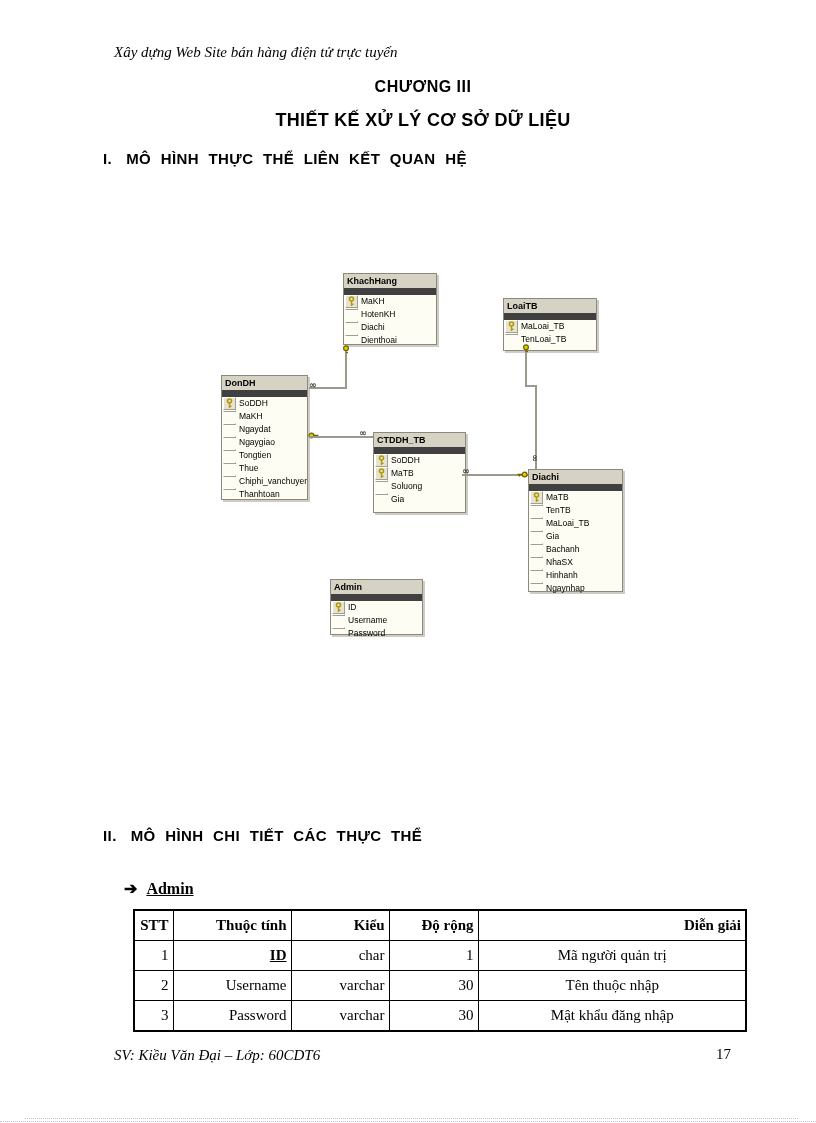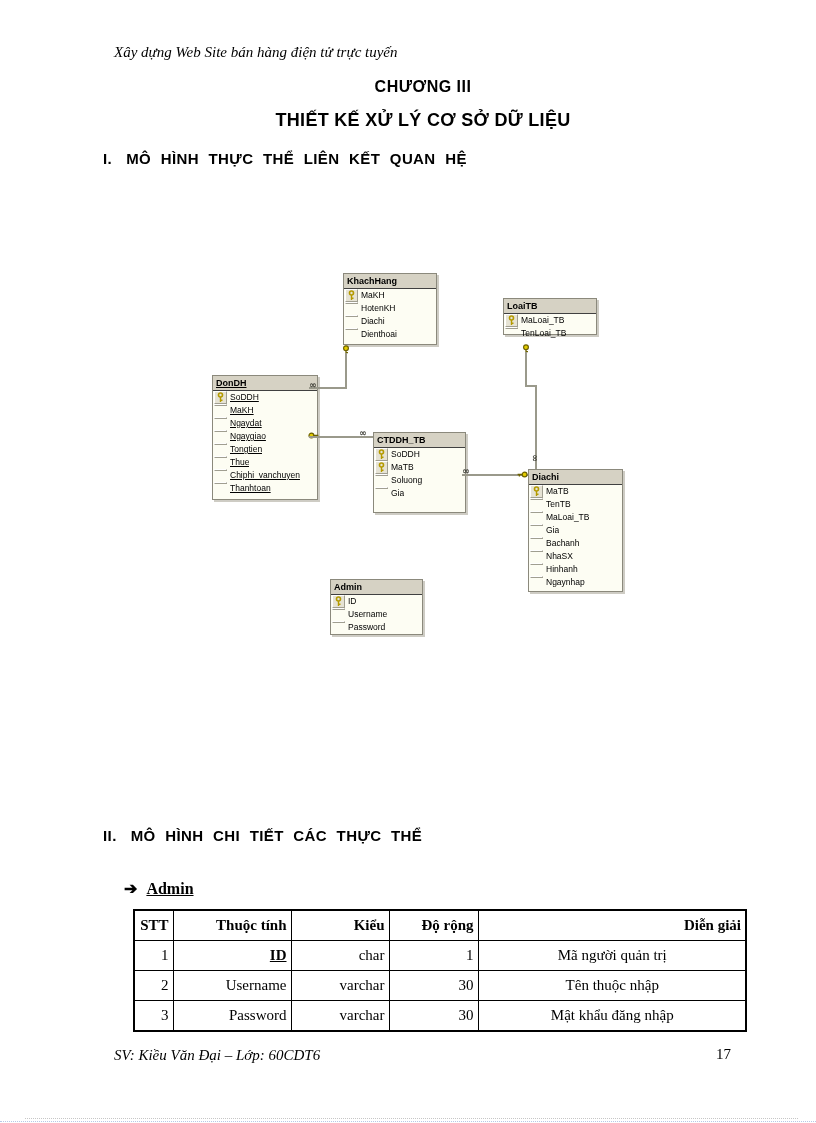--- a/index.html
+++ b/index.html
@@ -21,21 +21,21 @@
   .ent-heading .arrow{margin-right:9px;text-decoration:none;display:inline-block;}
   .ent-heading .txt{text-decoration:underline;}
   .footer-left{position:absolute;left:114px;top:1047px;font:italic 15px "Liberation Serif",serif;}
   .page-num{position:absolute;left:716px;top:1046px;font:15px "Liberation Serif",serif;}
   .dotted-gray{position:absolute;left:25px;right:18px;top:1118px;border-top:1px dotted #c6c6c6;}
   .dotted-blue{position:absolute;left:0;right:0;top:1121px;border-top:1px dotted #b9c8e6;}
 
   
   .entity{position:absolute;box-sizing:border-box;background:#fdfdf3;border:1px solid #8b897c;
           box-shadow:2px 2px 0 rgba(165,162,148,.55);font-family:"Liberation Sans",sans-serif;}
-  .entity-header{height:14px;line-height:14px;background:#d6d2c4;border-bottom:1px solid #404040;
+  .entity-header{height:14px;line-height:14px;background:#d6d2c4;border-bottom:7px solid #404040;
           font-weight:bold;font-size:9px;padding:0 3px;white-space:nowrap;overflow:hidden;}
   .entity-row{height:13px;display:flex;align-items:flex-start;}
   .icon-cell{width:13px;box-sizing:border-box;background:#e6e3d4;margin:0 0 0 1px;
           border:1px solid;border-color:#ffffff #a09e90 #a09e90 #ffffff;flex:0 0 13px;
           display:flex;align-items:center;justify-content:center;}
   .field-name{font-size:8.5px;line-height:13px;padding-left:3px;white-space:nowrap;overflow:hidden;}
 
   .conn{position:absolute;background:#9a998b;}
   .many{position:absolute;font:bold 9px "DejaVu Sans",sans-serif;color:#3c3c34;line-height:9px;letter-spacing:-1px;}
   .many.vert{transform:rotate(90deg);}
@@ -84,37 +84,37 @@
           </div>
           <div class="entity-row">
             <div class="icon-cell"></div>
             <div class="field-name">Diachi</div>
           </div>
           <div class="entity-row">
             <div class="icon-cell"></div>
             <div class="field-name">Dienthoai</div>
           </div>
         </div>
-        <div class="entity" style="left: 503px; top: 298px; width: 94px; height: 37px;">
+        <div class="entity" style="left: 503px; top: 298px; width: 94px; height: 53px;">
           <div class="entity-header">LoaiTB</div>
           <div class="entity-row">
             <div class="icon-cell">
               <svg width="7" height="11" viewBox="0 0 7 11">
                 <circle cx="3.5" cy="3" r="2" fill="none" stroke="#b49a00" stroke-width="1.6"></circle>
                 <path d="M3.5 5v5M3.5 8.2h2" stroke="#b49a00" stroke-width="1.4" fill="none"></path>
               </svg>
             </div>
             <div class="field-name">MaLoai_TB</div>
           </div>
           <div class="entity-row">
             <div class="icon-cell"></div>
             <div class="field-name">TenLoai_TB</div>
           </div>
         </div>
-        <div class="entity" style="left: 212px; top: 375px; width: 106px; height: 125px; text-decoration: underline;">
+        <div class="entity" style="left: 221px; top: 375px; width: 87px; height: 125px;">
           <div class="entity-header">DonDH</div>
           <div class="entity-row">
             <div class="icon-cell">
               <svg width="7" height="11" viewBox="0 0 7 11">
                 <circle cx="3.5" cy="3" r="2" fill="none" stroke="#b49a00" stroke-width="1.6"></circle>
                 <path d="M3.5 5v5M3.5 8.2h2" stroke="#b49a00" stroke-width="1.4" fill="none"></path>
               </svg>
             </div>
             <div class="field-name">SoDDH</div>
           </div>

